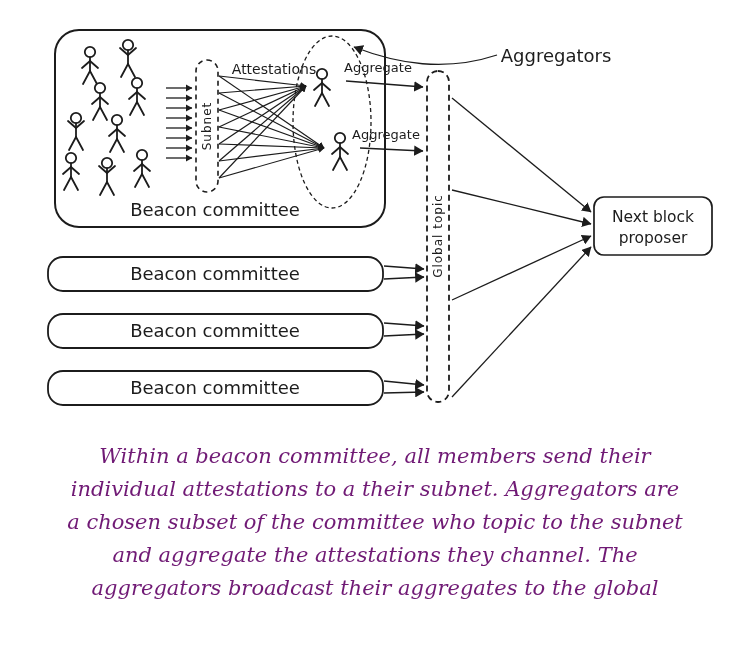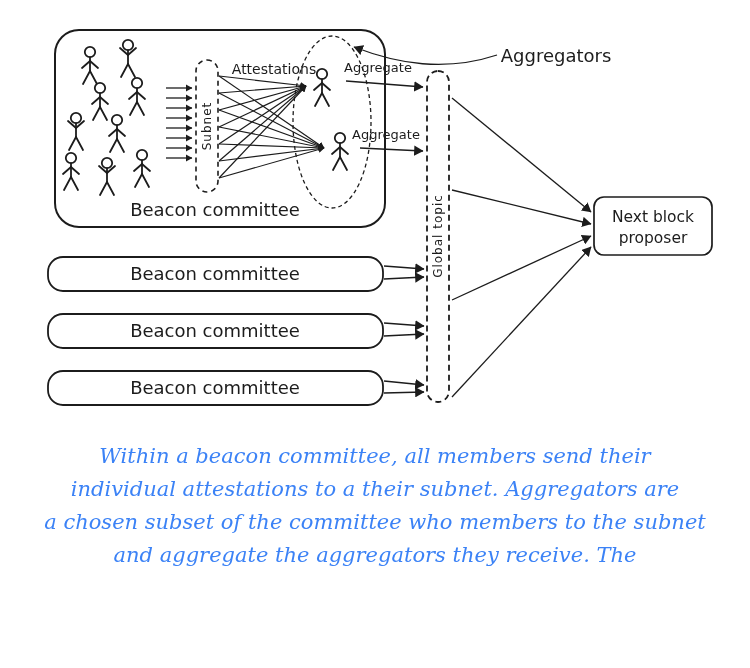--- a/index.html
+++ b/index.html
@@ -20,21 +20,21 @@
   .hand-sm { font-size: 13px; }
   .hand-vert { font-size: 12px; letter-spacing: 1px; }
   .proposer-text { font-size: 15.5px; }
   .caption {
     margin-top: 8px;
     text-align: center;
     font-family: "DejaVu Serif", serif;
     font-style: italic;
     font-size: 21px;
     line-height: 33px;
-    color: #3b82f6;
+    color: #701a75;
   }
 </style>
 </head>
 <body>
 
 <div class="stage">
 
   <svg width="750" height="428" viewBox="0 0 750 428">
     <defs>
       <marker id="mArrow" viewBox="0 0 10 10" refX="8.5" refY="5" markerWidth="8" markerHeight="8" orient="auto">
@@ -155,17 +155,18 @@
 
     <rect x="594" y="197" width="118" height="58" rx="10" fill="#ffffff" stroke="#1c1c1c" stroke-width="1.7"></rect>
     <text x="653" y="222" text-anchor="middle" class="proposer-text">Next block</text>
     <text x="653" y="243" text-anchor="middle" class="proposer-text">proposer</text>
   </svg>
 
   
   <div class="caption">
     <div>Within a beacon committee, all members send their</div>
     <div>individual attestations to a their subnet. Aggregators are</div>
-    <div>a chosen subset of the committee who members to the subnet</div>
-    <div>and aggregate the aggregators they receive. The</div>
+    <div>a chosen subset of the committee who topic to the subnet</div>
+    <div>and aggregate the attestations they channel. The</div>
+    <div>aggregators broadcast their aggregates to the global</div>
   </div>
 
 </div>
 
 </body></html>

